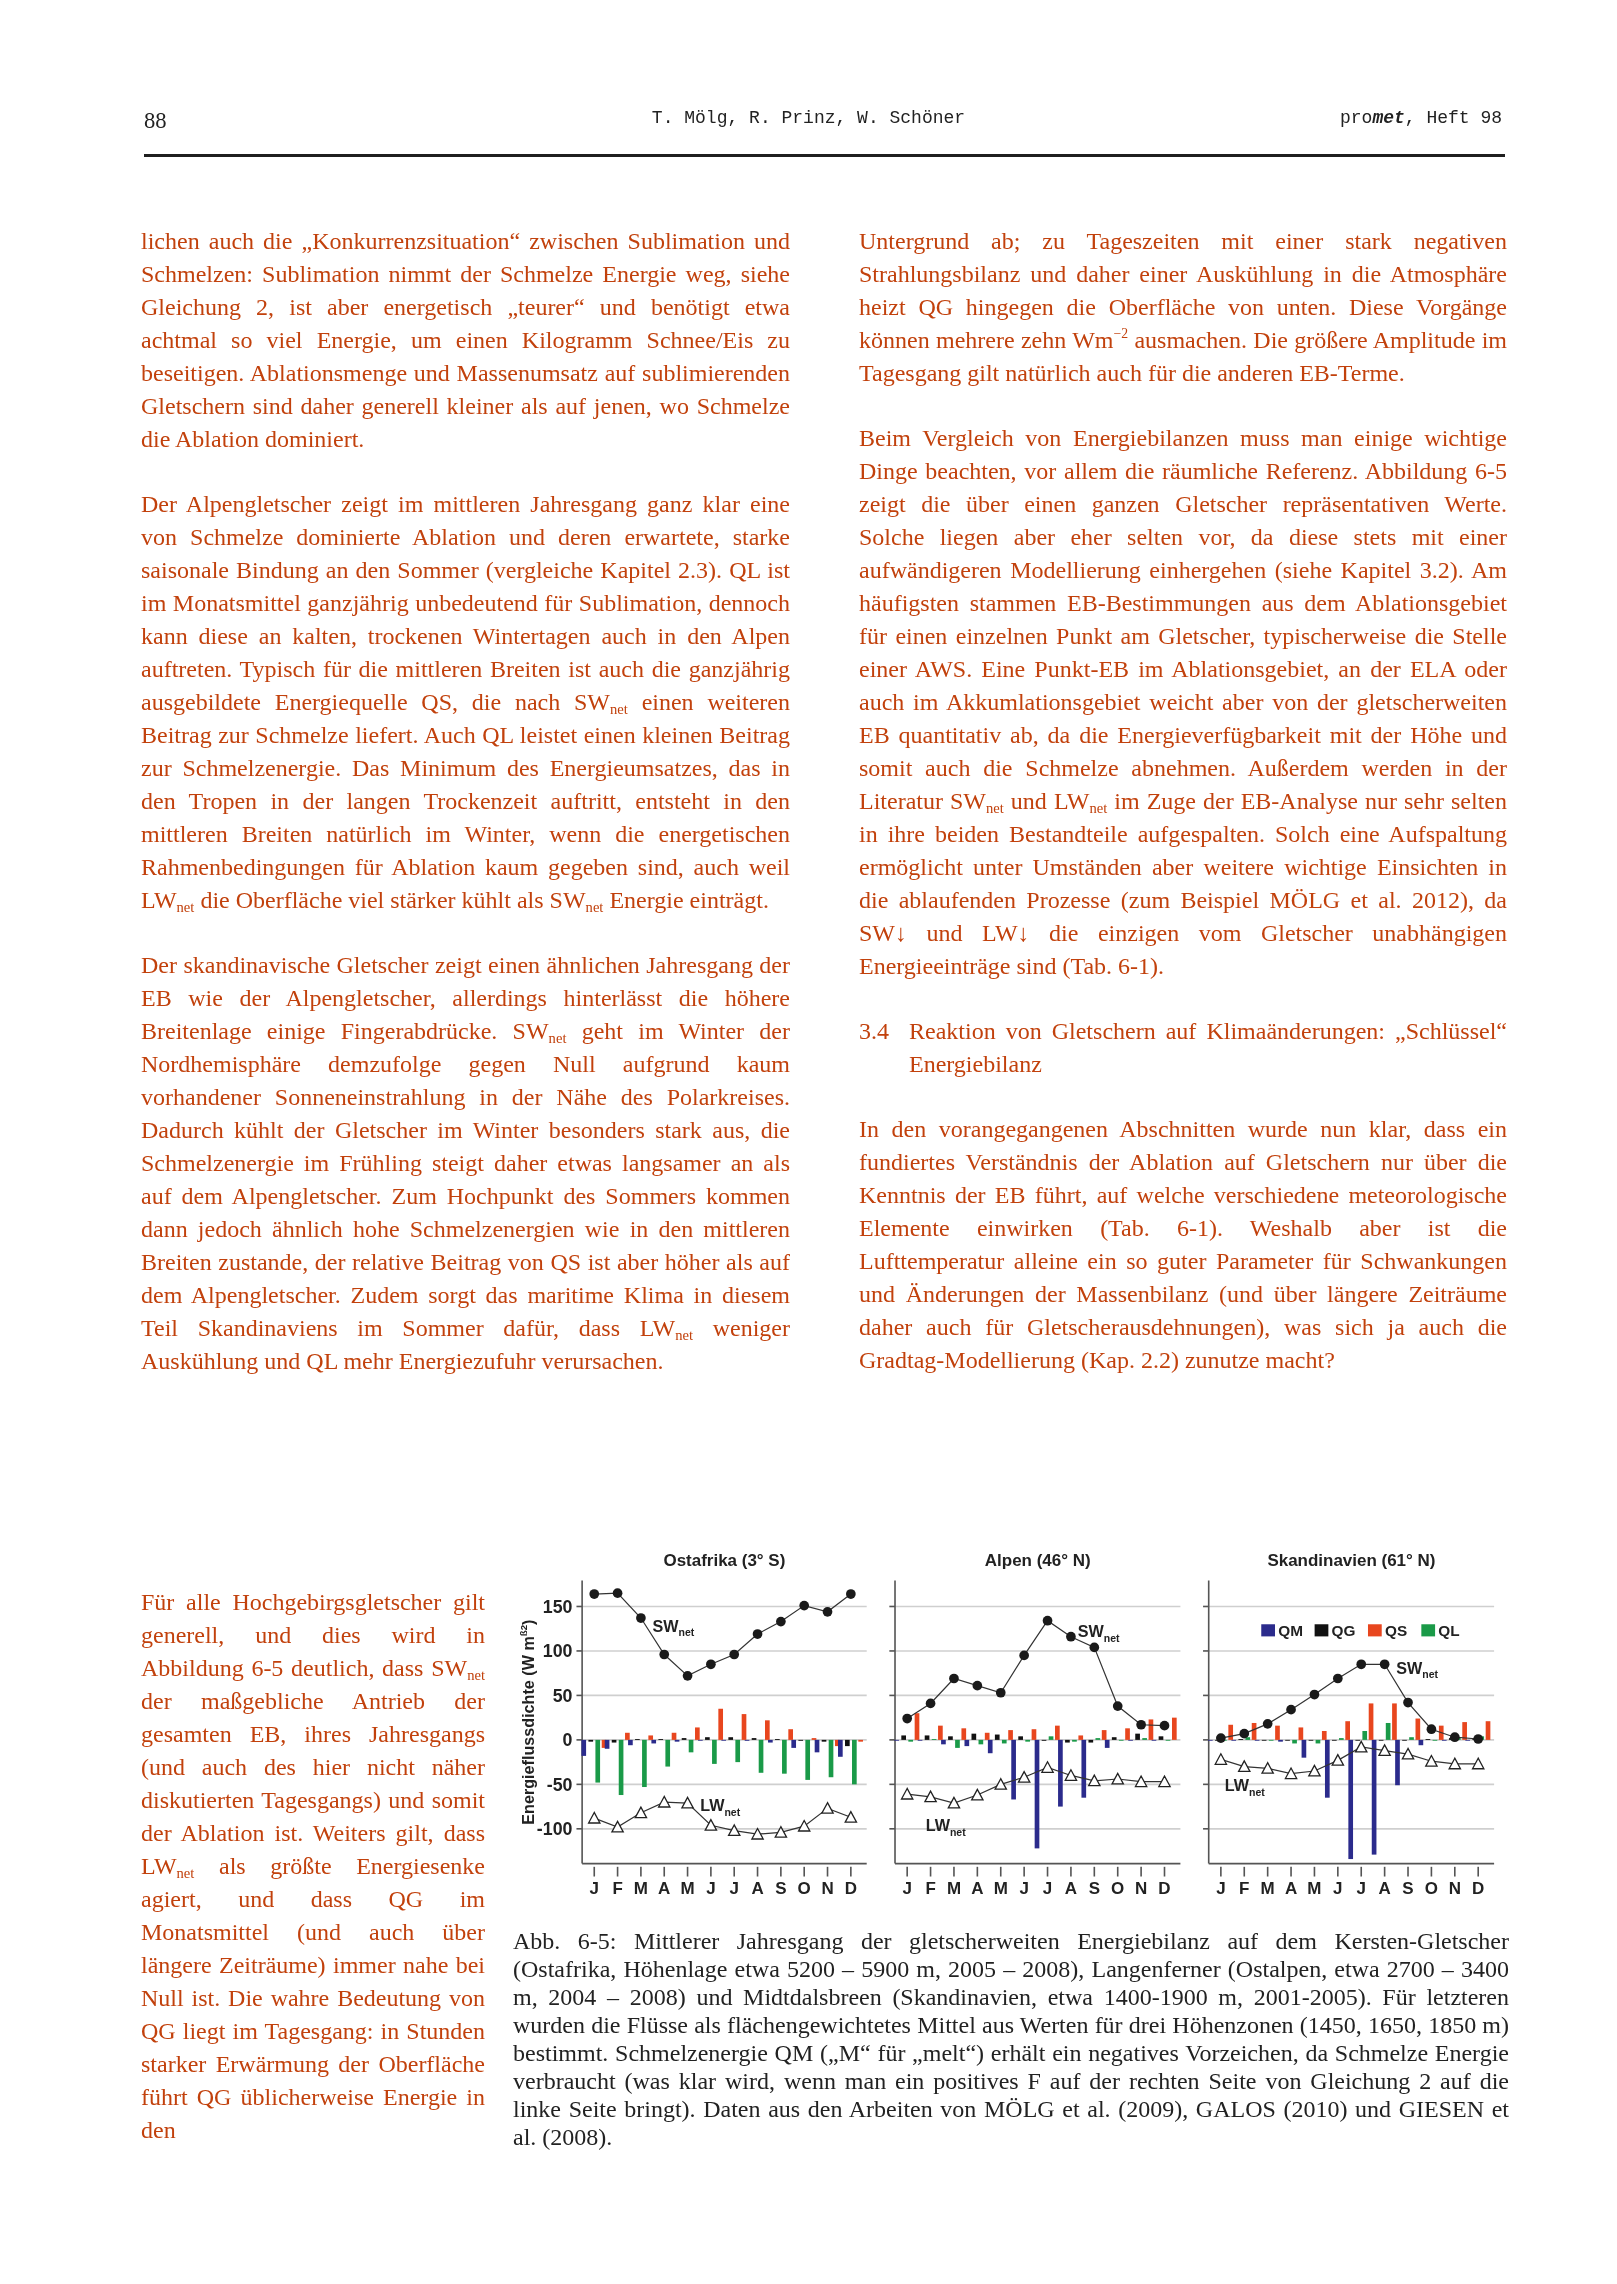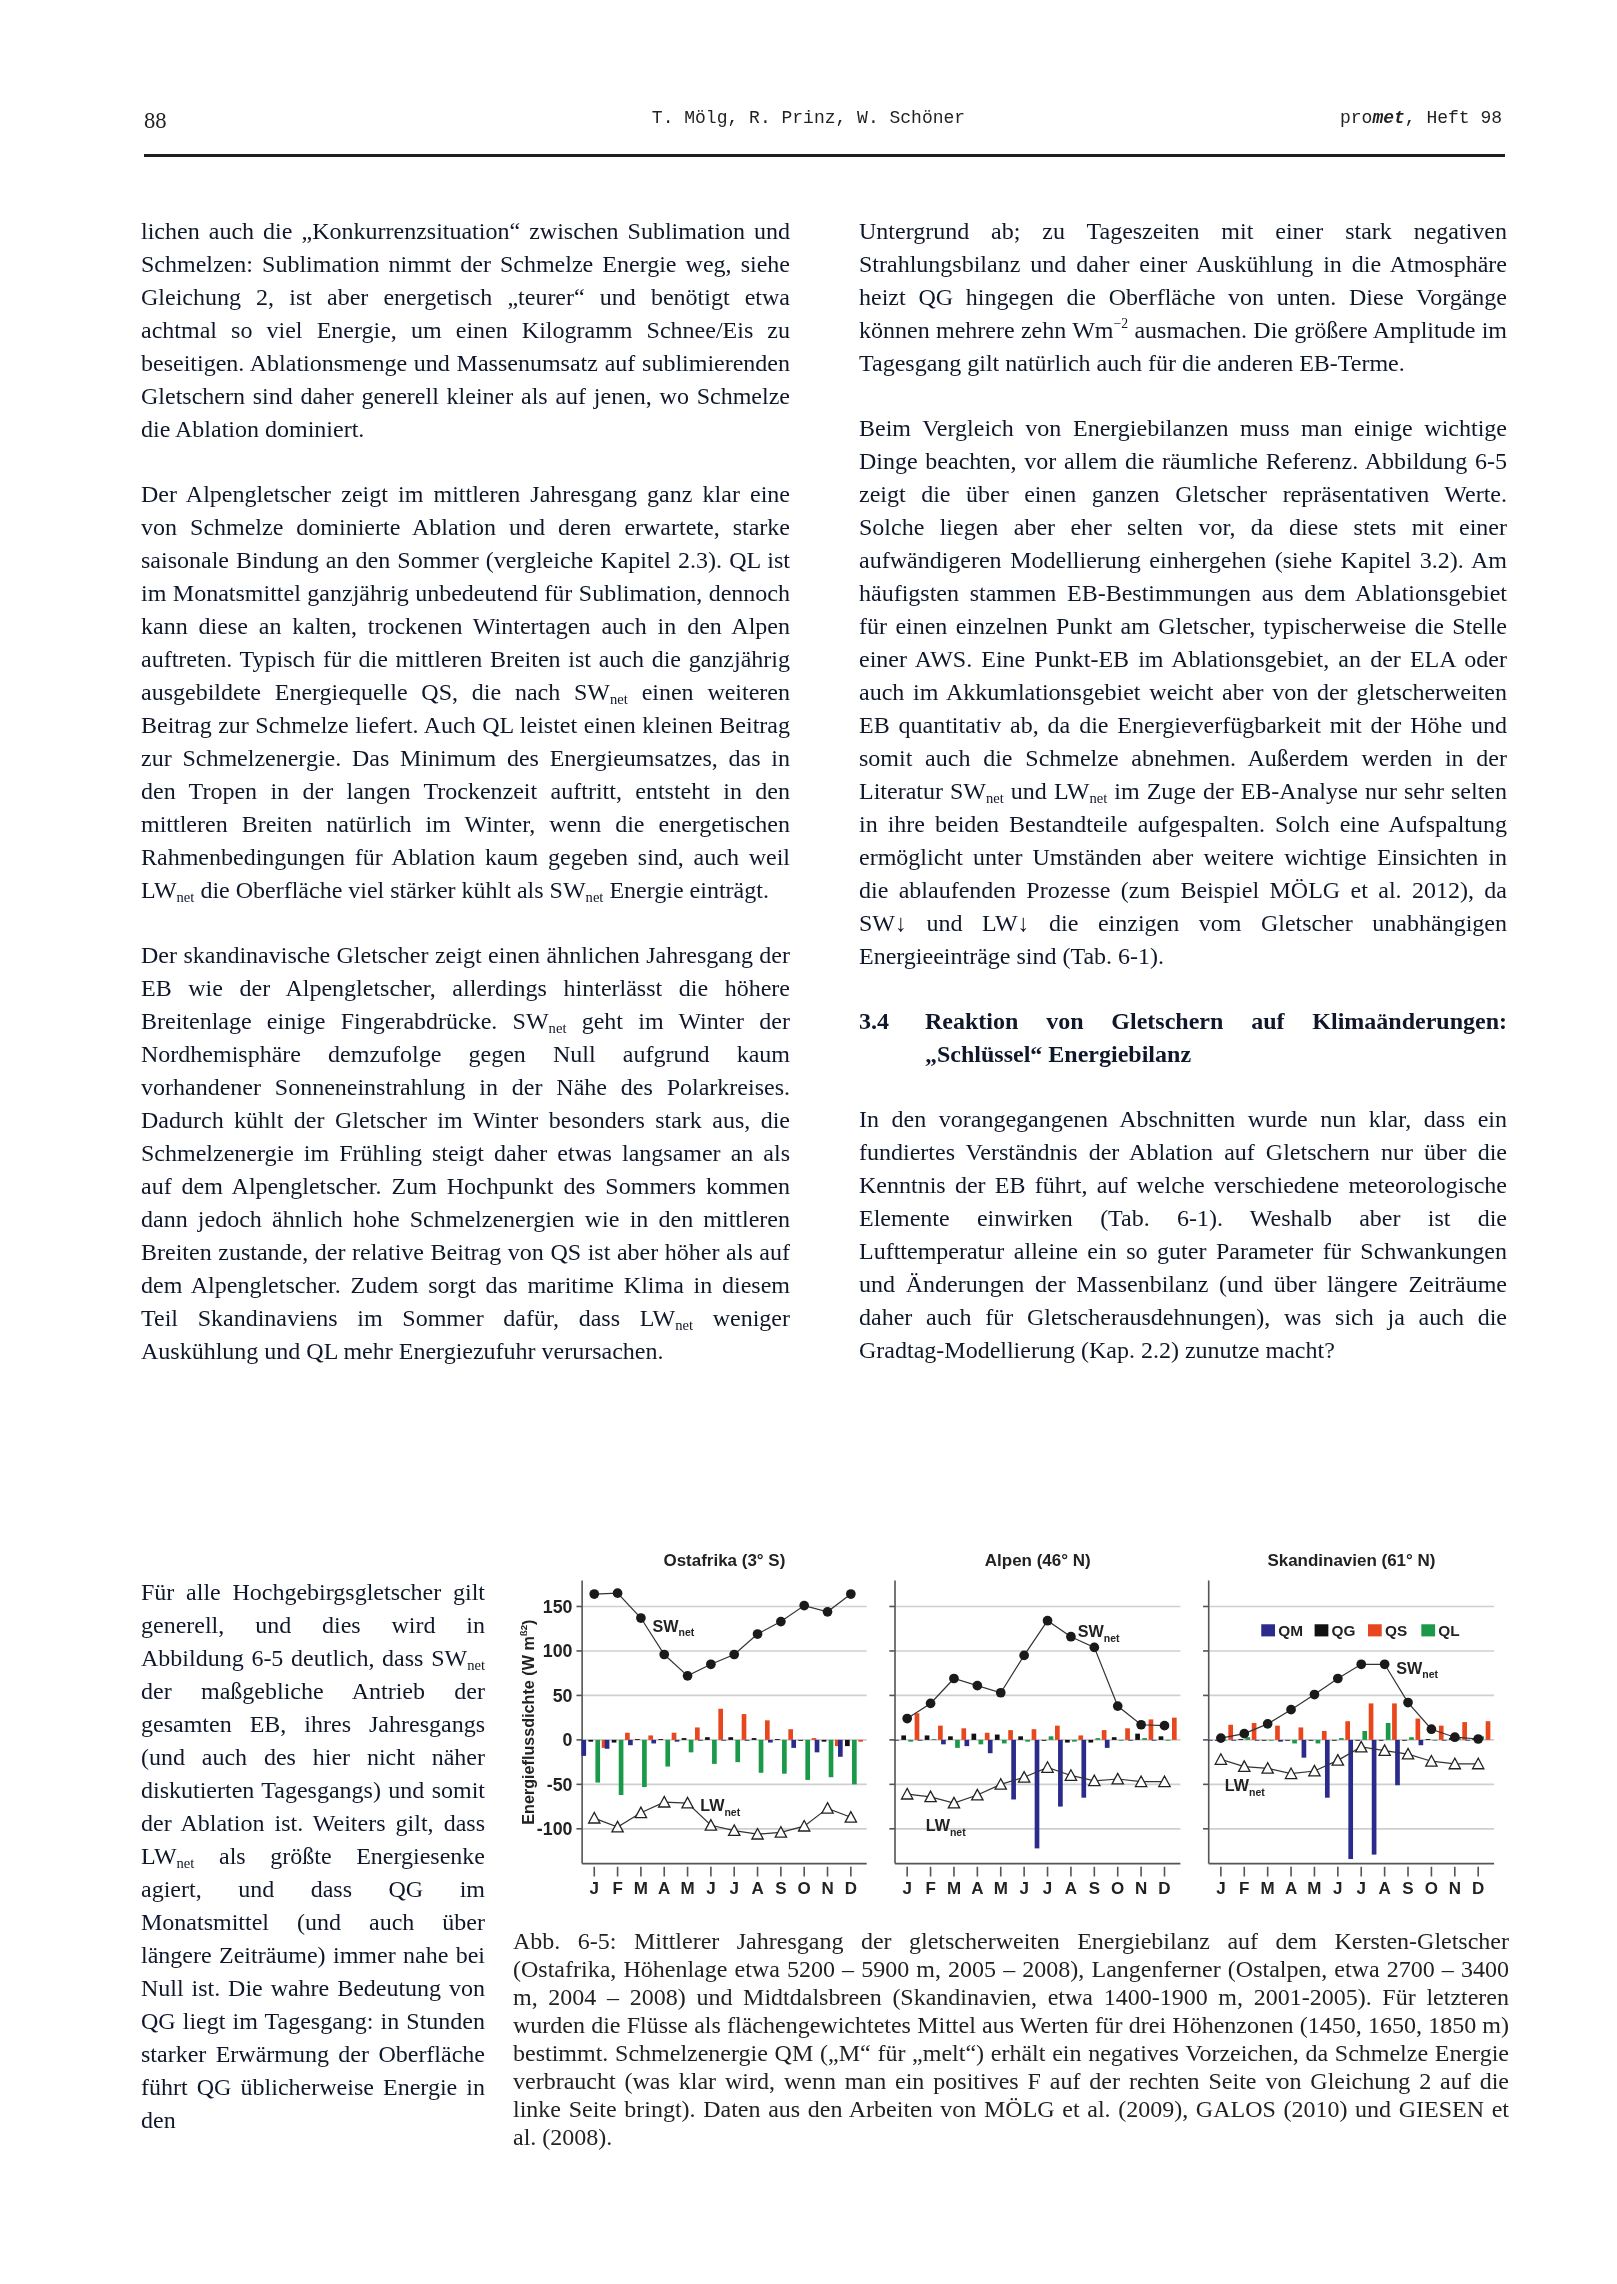--- a/index.html
+++ b/index.html
@@ -4,29 +4,29 @@
 <style>
   html, body { margin: 0; padding: 0; background: #ffffff; }
   body { width: 1617px; height: 2284px; position: relative; overflow: hidden; color: #1a1a1a; }
   .hdr { position: absolute; font-family: Liberation Mono, monospace; font-size: 18px; color: #222; }
   .hdr-page { left: 144px; top: 108px; font-size: 22.6px; font-family: "Liberation Serif", serif; }
   .hdr-center { left: 0; width: 1617px; top: 107px; text-align: center; line-height: 22px; }
   .hdr-right { right: 115px; top: 108px; }
   .hdr-right b { font-style: italic; font-weight: bold; }
   .hdr-rule { position: absolute; left: 144px; top: 154px; width: 1361px; height: 3.2px; background: #1f1f1f; }
 
-  .col { position: absolute; font-family: "Liberation Serif", serif; font-size: 24px; line-height: 33px; text-align: justify; color: #0f172a; }
+  .col { position: absolute; font-family: "Liberation Serif", serif; font-size: 24px; line-height: 33px; text-align: justify; color: #c2410c; margin-top: 10px; }
   .col p { margin: 0; }
   .col sub { font-size: 14.6px; line-height: 0; vertical-align: -4px; }
   .col sup { font-size: 13.7px; line-height: 0; vertical-align: 9.7px; }
   .col .gap { height: 32px; }
   .left { left: 141px; width: 649px; top: 215px; }
   .right { left: 859px; width: 648px; top: 215px; }
   .narrow { left: 141px; width: 344px; top: 1576px; font-size: 24px; line-height: 33px; }
-  .sect-head { font-weight: bold; display: flex; gap: 16px; }
+  .sect-head { font-weight: normal; display: flex; }
   .sect-head .num { width: 50px; flex: none; }
 
   .caption { position: absolute; left: 513px; top: 1927px; width: 996px; font-family: "Liberation Serif", serif; font-size: 24px; line-height: 28px; text-align: justify; color: #222; }
 
   .chart-svg { position: absolute; left: 0; top: 0; }
   .chart-svg text { font-family: "Liberation Sans", sans-serif; }
 </style>
 </head>
 <body>
 

